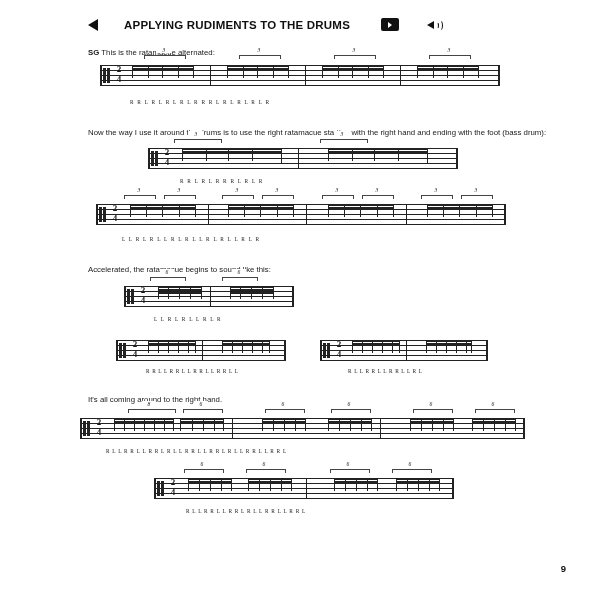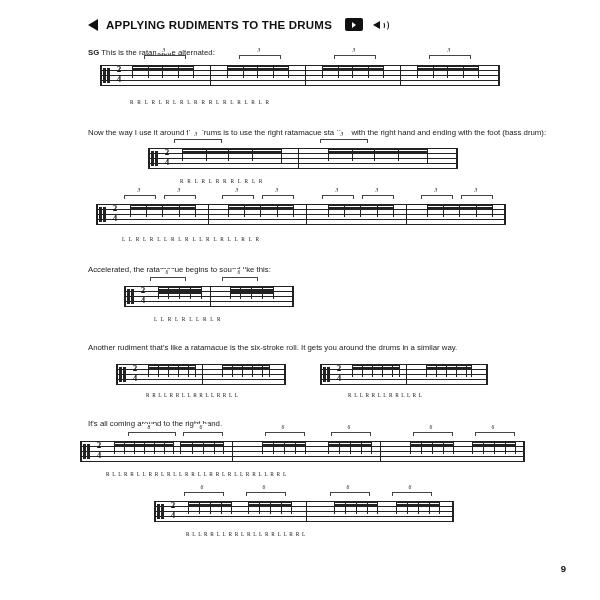--- a/index.html
+++ b/index.html
@@ -19,21 +19,21 @@
     width: 600px;
     height: 600px;
     box-sizing: border-box;
     padding: 18px 38px 10px 88px;
   }
 
   
   .header {
     display: flex;
     align-items: center;
-    gap: 7px;
+    gap: 25px;
     margin-bottom: 16px;
   }
   .tri {
     width: 0;
     height: 0;
     border-top: 6px solid transparent;
     border-bottom: 6px solid transparent;
     border-right: 10px solid #111;
     margin-right: 1px;
   }
@@ -440,21 +440,20 @@
       <div class="stem" style="left:138px;top:0;height:13px;"></div>
       <div class="stem" style="left:149px;top:0;height:13px;"></div>
     </div>
     <div class="tupbr" style="left:62px;top:-9px;width:34px;"></div>
     <div class="tuplet" style="left:72px;top:-17px;width:14px;background:#fff;">6</div>
     <div class="tupbr" style="left:134px;top:-9px;width:34px;"></div>
     <div class="tuplet" style="left:144px;top:-17px;width:14px;background:#fff;">6</div>
     <div class="stickings" style="left:66px;top:30px;">L L R L R    L L R L R</div>
   </div>
 
-  <p class="para" style="margin-top:12px;">Another rudiment that's like a ratamacue is the six-stroke roll. It gets you around the drums in a similar way.</p>
 
   <div class="system" style="height:42px;margin-top:10px;">
     <div class="staff" style="position:absolute;left:28px;top:0;width:170px;">
       <div class="line l0"></div>
         <div class="line l1"></div>
         <div class="line l2"></div>
         <div class="line l3"></div>
         <div class="line l4"></div>
       <div class="barline thick" style="left:0;"></div>
       <div class="clef">

